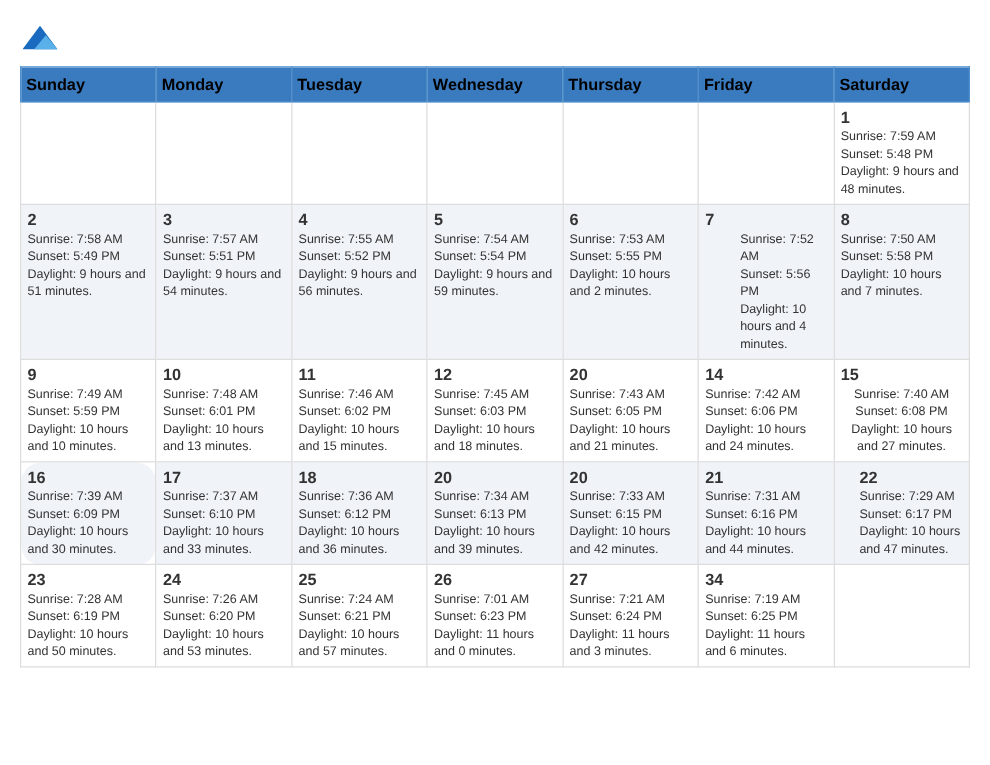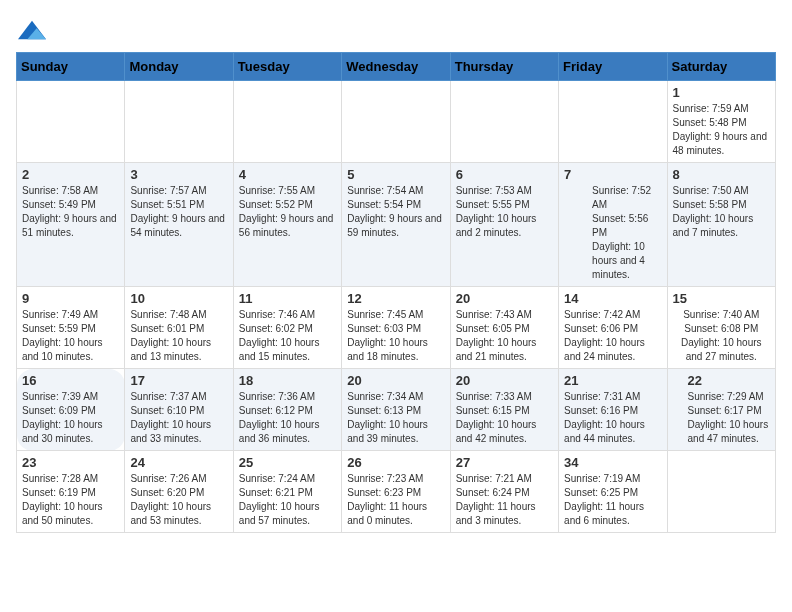--- a/index.html
+++ b/index.html
@@ -288,21 +288,21 @@
 Daylight: 10 hours and 53 minutes.</div>
         </td>
         <td style="background-color: rgb(255, 255, 255);">
           <span class="day-number">25</span>
           <div class="day-info" style="white-space: pre-line;">Sunrise: 7:24 AM
 Sunset: 6:21 PM
 Daylight: 10 hours and 57 minutes.</div>
         </td>
         <td style="background-color: rgb(255, 255, 255);">
           <span class="day-number">26</span>
-          <div class="day-info" style="white-space: pre-line;">Sunrise: 7:23 AM
+          <div class="day-info" style="white-space: pre-line;">Sunrise: 7:01 AM
 Sunset: 6:23 PM
 Daylight: 11 hours and 0 minutes.</div>
         </td>
         <td style="background-color: rgb(255, 255, 255);">
           <span class="day-number">27</span>
           <div class="day-info" style="white-space: pre-line;">Sunrise: 7:21 AM
 Sunset: 6:24 PM
 Daylight: 11 hours and 3 minutes.</div>
         </td>
         <td style="background-color: rgb(255, 255, 255);">

